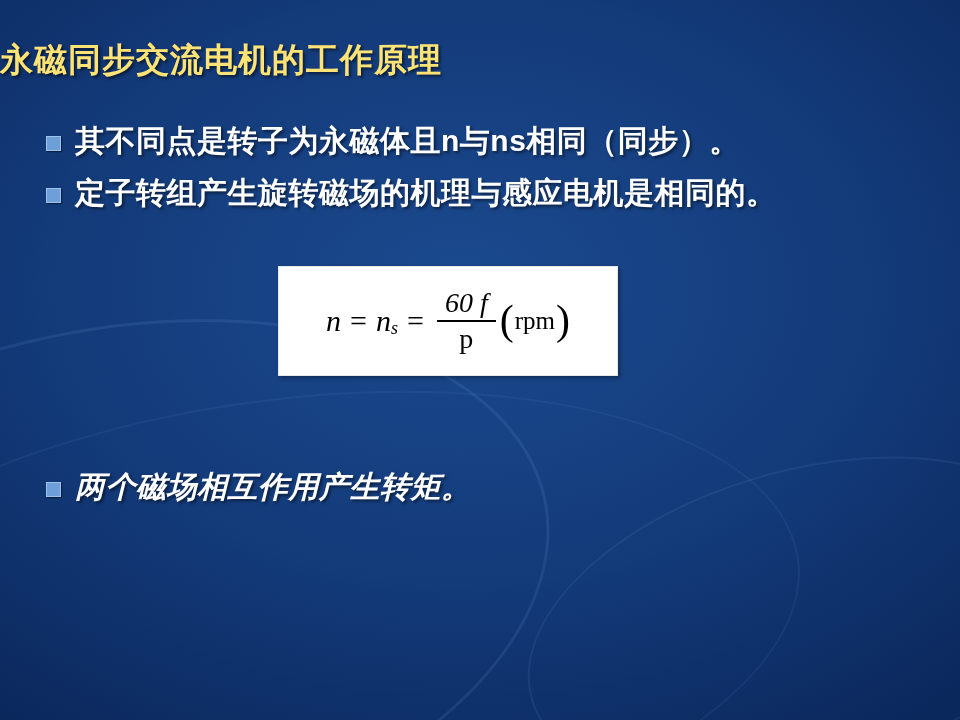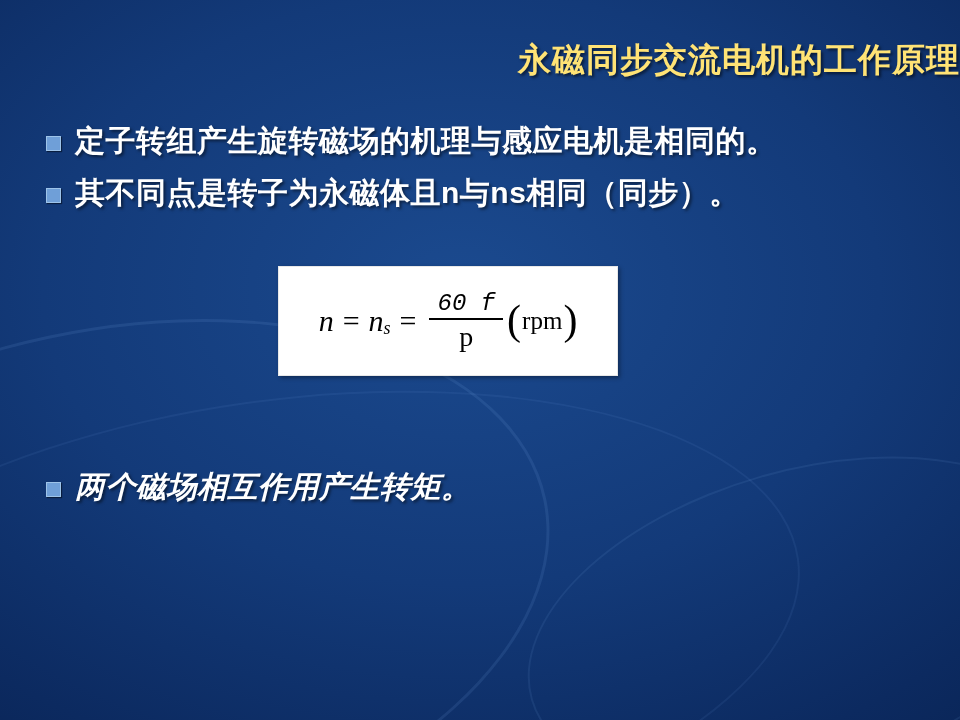--- a/index.html
+++ b/index.html
@@ -51,21 +51,21 @@
     top: 470px;
     transform: rotate(-16deg);
     border-color: rgba(130, 180, 240, 0.10);
   }
 
   #title {
     position: absolute;
     left: 0;
     top: 40px;
     width: 960px;
-    text-align: right;
+    text-align: left;
     color: #ffe79a;
     font-size: 33px;
     font-weight: bold;
     letter-spacing: 1px;
     text-shadow: 2px 2px 3px rgba(0,0,0,0.55);
     line-height: 1.2;
   }
   #title .t-main { color: #ffe375; }
   #title .t-sub { color: #ffe375; }
 
@@ -130,22 +130,21 @@
   }
   .formula .eq { margin: 0 9px; }
   .frac {
     display: inline-flex;
     flex-direction: column;
     align-items: center;
     margin: 0 4px;
   }
   .frac .num {
     padding: 0 8px 1px 8px;
-    font-size: 24px;
-    font-family: Liberation Mono, monospace;
+    font-size: 28px;
   }
   .frac .bar {
     width: 100%;
     height: 2px;
     background: #000;
   }
   .frac .den {
     padding: 1px 8px 0 8px;
     font-size: 28px;
   }
@@ -177,25 +176,25 @@
   <div class="swoosh s2"></div>
   <div class="swoosh s3"></div>
 
   <div id="title">
     <span class="t-main">永磁同步交流电机</span><span class="t-sub">的工作原理</span>
   </div>
 
   <div id="bullets">
     <div class="bullet">
       <span class="bullet-marker"></span>
-      <div class="bullet-text">定子转组产生旋转磁场的机理与感应电机是相同的。</div>
+      <div class="bullet-text">其不同点是转子为永磁体且n与ns相同（同步）。</div>
     </div>
     <div class="bullet">
       <span class="bullet-marker"></span>
-      <div class="bullet-text">其不同点是转子为永磁体且n与ns相同（同步）。</div>
+      <div class="bullet-text">定子转组产生旋转磁场的机理与感应电机是相同的。</div>
     </div>
   </div>
 
   <div id="formula-box">
     <div class="formula">
       <span class="ital">n</span>
       <span class="eq">=</span>
       <span class="ital">n</span>
         <span class="sub">s</span>
       <span class="eq">=</span>

